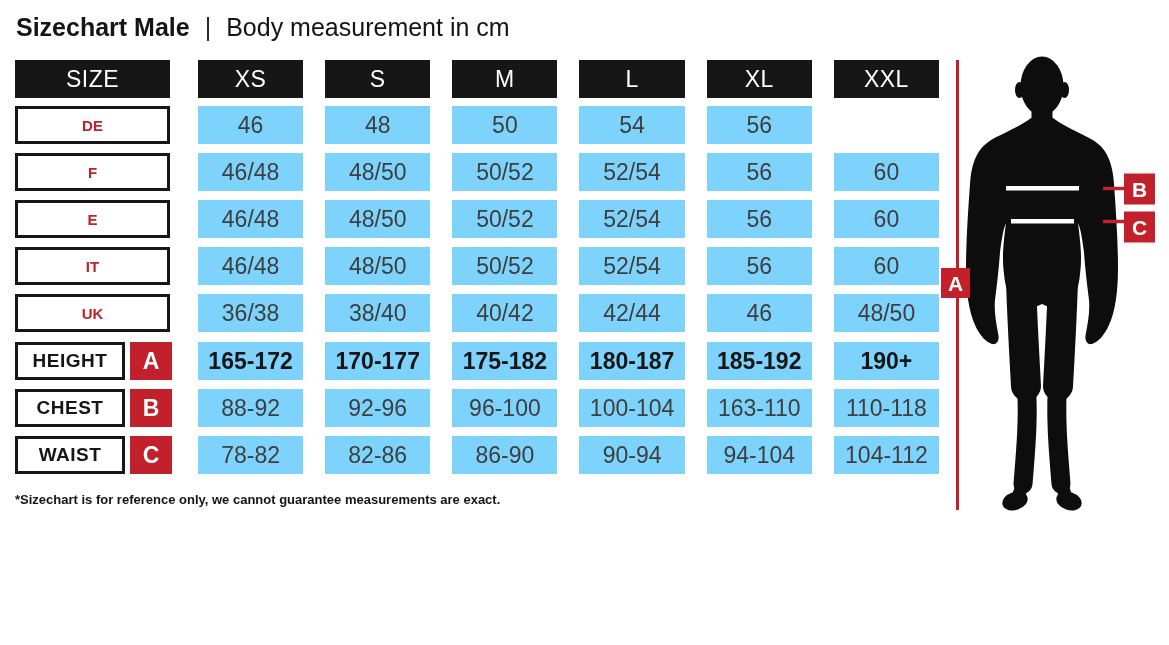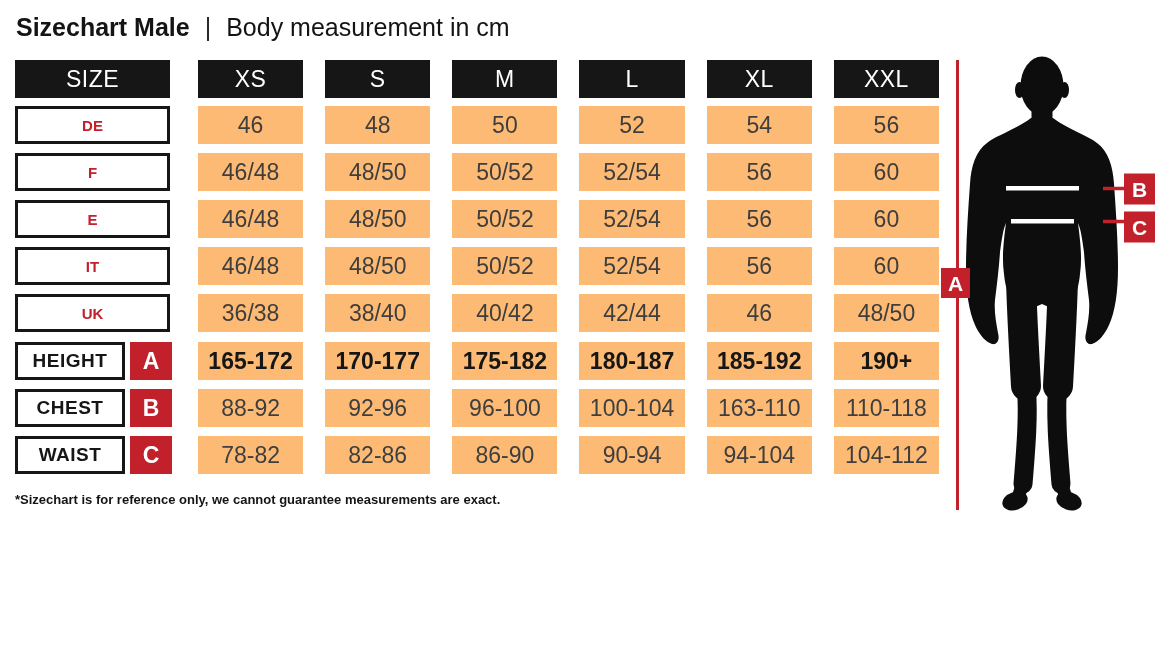--- a/index.html
+++ b/index.html
@@ -10,21 +10,21 @@
   .title{position:absolute;left:16px;top:13px;font-size:25px;color:#141414;white-space:nowrap;}
   .title .t-main{font-weight:bold;}
   .title .t-sep{font-weight:300;color:#2a2a2a;margin:0 15px;}
   .title .t-sub{font-weight:normal;}
 
   
   .sizetable{position:absolute;left:15px;top:60px;width:924px;}
   .row{display:grid;grid-template-columns:161px repeat(6,1fr);column-gap:22px;height:38px;margin-bottom:9px;}
   .row.header{margin-bottom:8px;}
   .row.section-start{margin-top:10px;text-align:center;}
-  .cell{display:flex;align-items:center;justify-content:center;font-size:23px;color:#3e3e3e;background:#fdba74;}
+  .cell{display:flex;align-items:center;justify-content:center;font-size:23px;color:#3e3e3e;background:#7dd3fc;}
   .cell.head{background:#161616;color:#ffffff;font-size:23px;letter-spacing:0.5px;}
   .cell.bold{font-weight:bold;color:#161616;}
   .label-box{display:flex;align-items:center;justify-content:center;background:#ffffff;
              border:3px solid #161616;margin-right:6px;font-weight:bold;font-size:15px;color:#c2212b;}
   .label-wrap{display:flex;column-gap:5px;margin-right:4px;}
   .label-wrap .measure-name{flex:1 1 auto;display:flex;align-items:center;justify-content:center;
              background:#fff;border:3px solid #161616;font-weight:bold;font-size:19px;color:#161616;letter-spacing:0.5px;}
   .label-wrap .letter-box{width:42px;display:flex;align-items:center;justify-content:center;
              background:#c2212b;color:#fff;font-weight:bold;font-size:23px;}
 
@@ -53,21 +53,20 @@
       <div class="cell head">L</div>
       <div class="cell head">XL</div>
       <div class="cell head">XXL</div>
     </div>
 
     <div class="row">
       <div class="label-box">DE</div>
       <div class="cell">46</div>
       <div class="cell">48</div>
       <div class="cell">50</div>
-      <div class="cell">52</div>
       <div class="cell">54</div>
       <div class="cell">56</div>
     </div>
 
     <div class="row">
       <div class="label-box">F</div>
       <div class="cell">46/48</div>
       <div class="cell">48/50</div>
       <div class="cell">50/52</div>
       <div class="cell">52/54</div>

